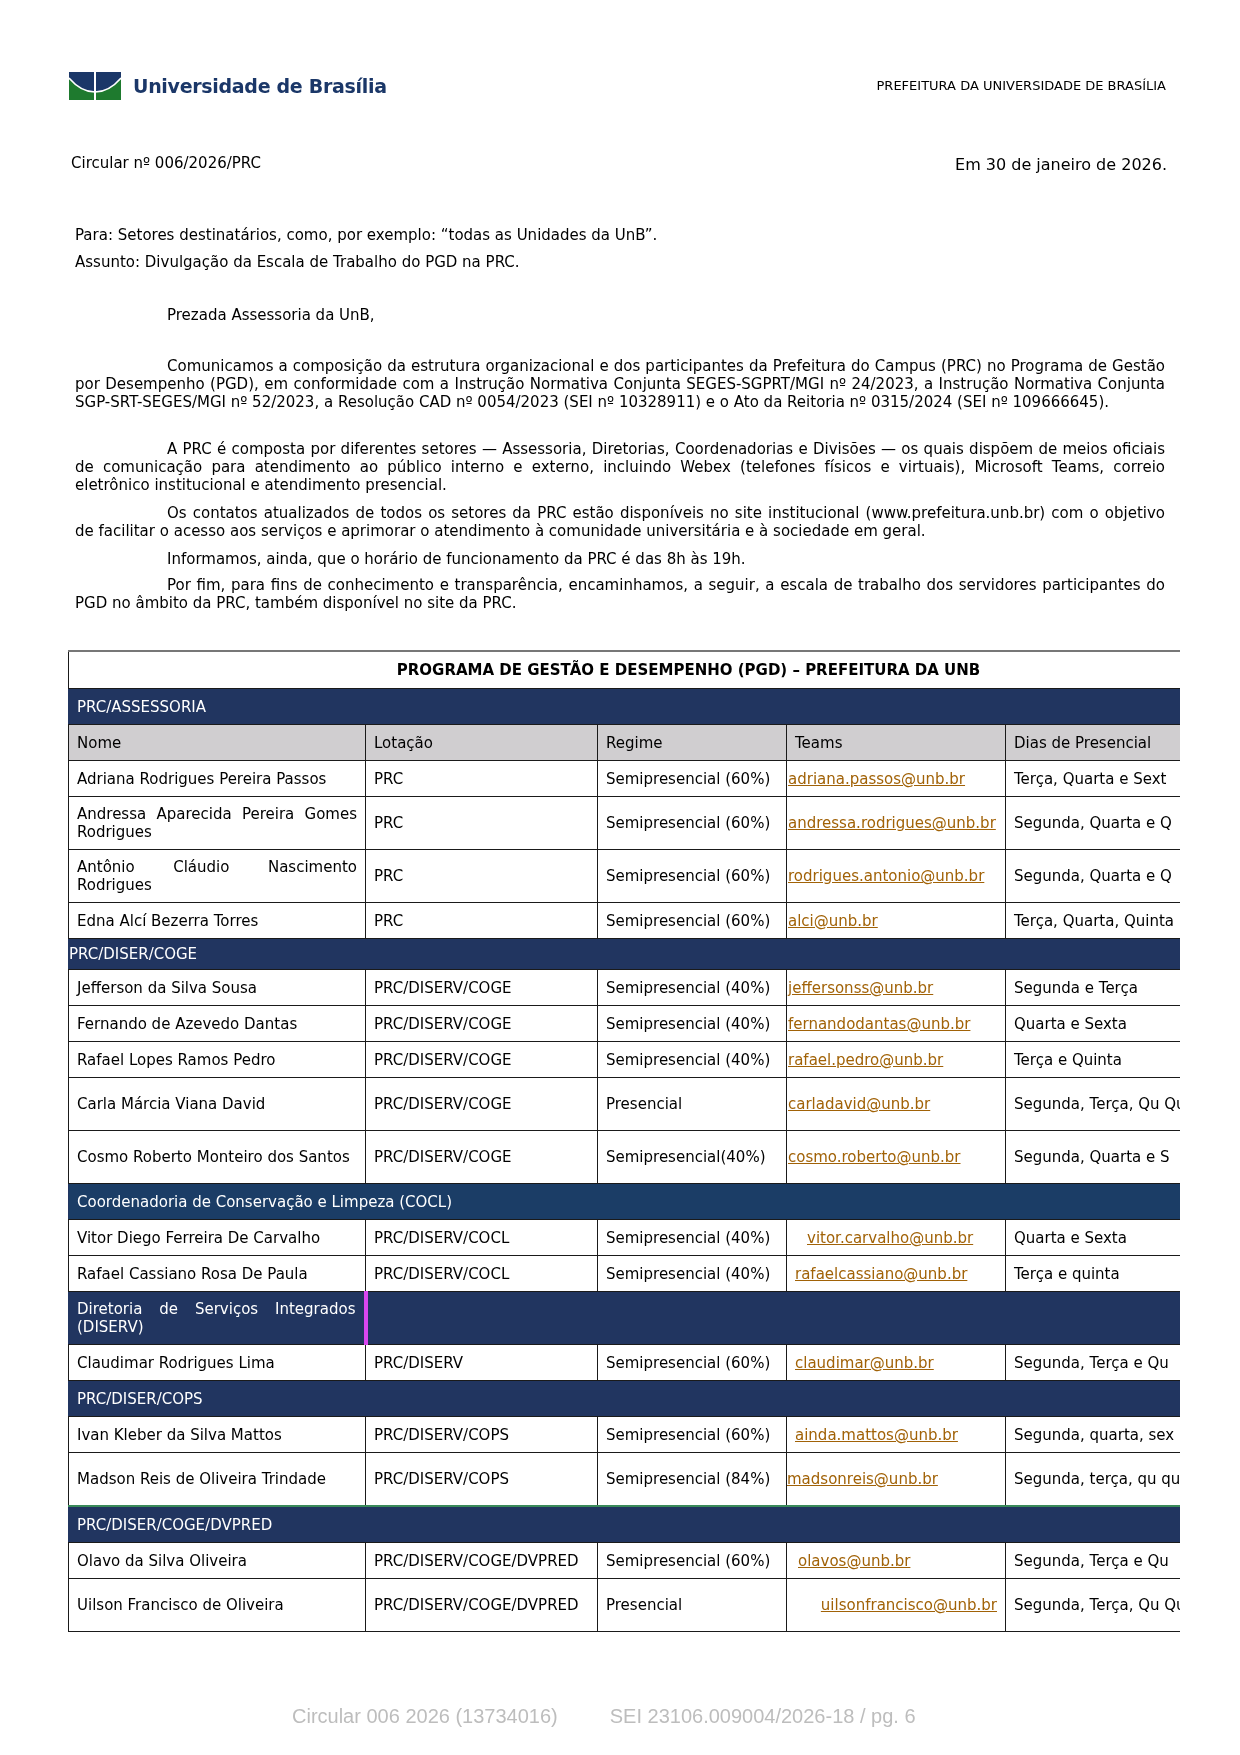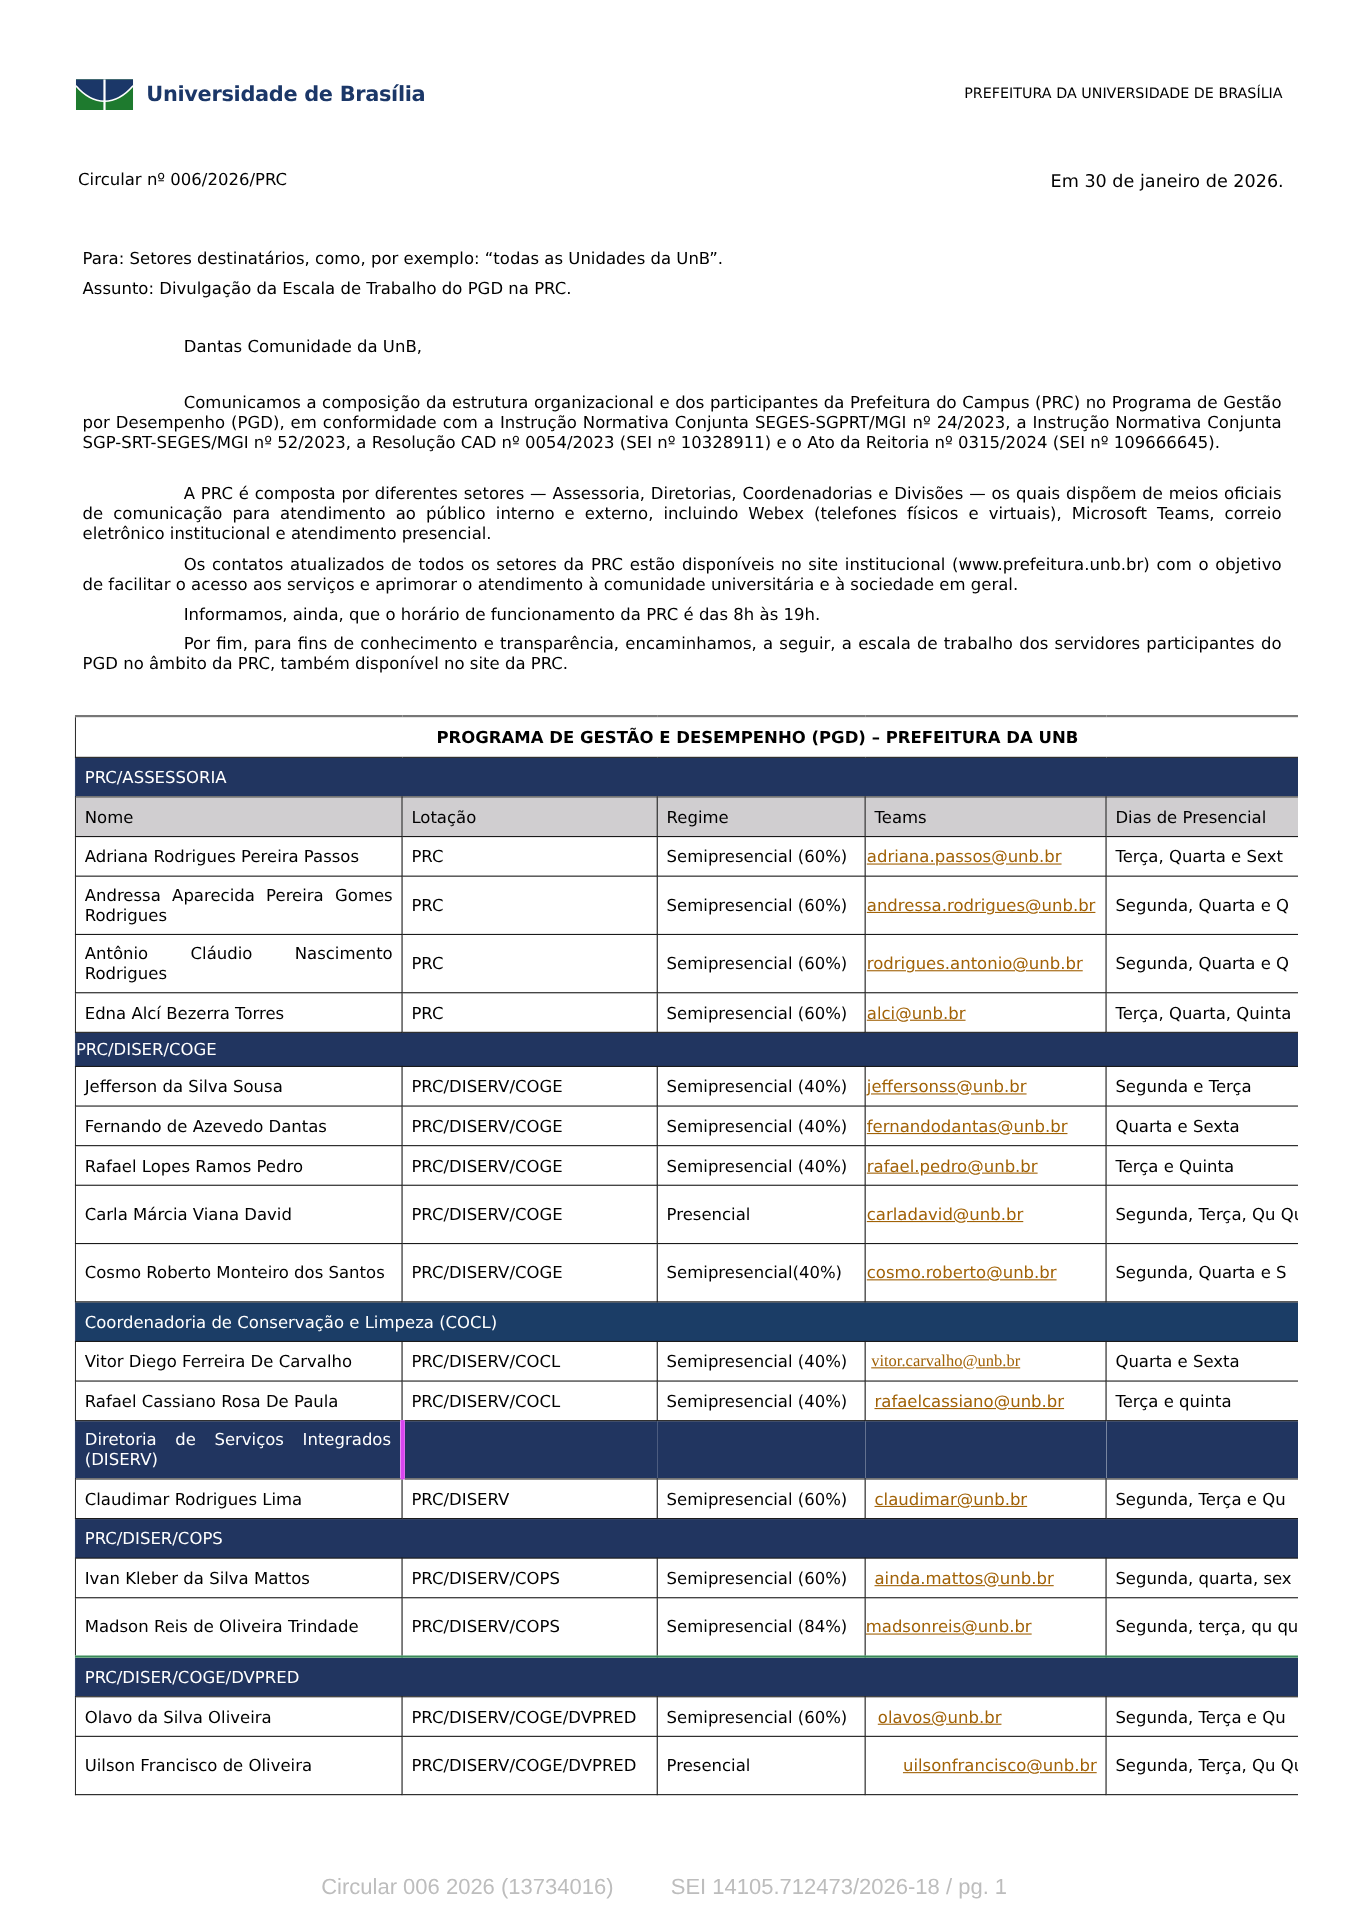--- a/index.html
+++ b/index.html
@@ -50,21 +50,21 @@
     <path d="M0 6 Q12 20 26 20 Q40 20 52 6" stroke="#ffffff" stroke-width="1.5" fill="none"></path>
   </svg>
   <span class="logo-text">Universidade de Brasília</span>
 </div>
 <div class="abs org-name">PREFEITURA DA UNIVERSIDADE DE BRASÍLIA</div>
 <div class="abs circular-no">Circular nº 006/2026/PRC</div>
 <div class="abs date">Em  30 de janeiro de 2026.</div>
 
 <div class="abs para" style="top:226px;">Para: Setores destinatários, como, por exemplo: “todas as Unidades da UnB”.</div>
 <div class="abs para" style="top:253px;">Assunto: Divulgação da Escala de Trabalho do PGD na PRC.</div>
-<div class="abs para" style="top:306px; left:167px;">Dantas Comunidade da UnB,</div>
+<div class="abs para" style="top:306px; left:167px;">Prezada Assessoria da UnB,</div>
 
 <div class="abs para justify indent" style="top:357px;">Comunicamos a composição da estrutura organizacional e dos participantes da Prefeitura do Campus (PRC) no Programa de Gestão por Desempenho (PGD), em conformidade com a Instrução Normativa Conjunta SEGES-SGPRT/MGI nº 24/2023, a Instrução Normativa Conjunta SGP-SRT-SEGES/MGI nº 52/2023, a Resolução CAD nº 0054/2023 (SEI nº 10328911) e o Ato da Reitoria nº 0315/2024 (SEI nº 109666645).</div>
 <div class="abs para justify indent" style="top:440px;">A PRC é composta por diferentes setores — Assessoria, Diretorias, Coordenadorias e Divisões — os quais dispõem de meios oficiais de comunicação para atendimento ao público interno e externo, incluindo Webex (telefones físicos e virtuais), Microsoft Teams, correio eletrônico institucional e atendimento presencial.</div>
 <div class="abs para justify indent" style="top:504px;">Os contatos atualizados de todos os setores da PRC estão disponíveis no site institucional (www.prefeitura.unb.br) com o objetivo de facilitar o acesso aos serviços e aprimorar o atendimento à comunidade universitária e à sociedade em geral.</div>
 <div class="abs para justify indent" style="top:550px;">Informamos, ainda, que o horário de funcionamento da PRC é das 8h às 19h.</div>
 <div class="abs para justify indent" style="top:576px;">Por fim, para fins de conhecimento e transparência, encaminhamos, a seguir, a escala de trabalho dos servidores participantes do PGD no âmbito da PRC, também disponível no site da PRC.</div>
 
 <div class="abs tbl-wrap">
 <table class="pgd">
   <colgroup>
@@ -157,21 +157,21 @@
     <td>Segunda, Quarta e S</td>
   </tr>
 
   <tr class="section cocl">
     <td colspan="5">Coordenadoria de Conservação e Limpeza (COCL)</td>
   </tr>
   <tr class="row">
     <td>Vitor Diego Ferreira De Carvalho</td>
     <td>PRC/DISERV/COCL</td>
     <td>Semipresencial (40%)</td>
-    <td style="padding-left:5px;font-family:Liberation Serif, serif;"><a class="mail">vitor.carvalho@unb.br</a></td>
+    <td style="padding-left:20px;"><a class="mail">vitor.carvalho@unb.br</a></td>
     <td>Quarta e Sexta</td>
   </tr>
   <tr class="row">
     <td>Rafael Cassiano Rosa De Paula</td>
     <td>PRC/DISERV/COCL</td>
     <td>Semipresencial (40%)</td>
     <td style="padding-left:8px;"><a class="mail">rafaelcassiano@unb.br</a></td>
     <td>Terça e quinta</td>
   </tr>
 
@@ -223,14 +223,14 @@
     <td>PRC/DISERV/COGE/DVPRED</td>
     <td>Presencial</td>
     <td style="padding-left:8px;text-align:right;"><a class="mail">uilsonfrancisco@unb.br</a></td>
     <td class="wrap">Segunda, Terça, Qu Quinta e Sexta</td>
   </tr>
 </tbody>
     </table>
 </div>
 
 <div class="abs footer">
-  <span>Circular 006 2026 (13734016)</span><span>SEI 14105.712473/2026-18 / pg. 1</span>
+  <span>Circular 006 2026 (13734016)</span><span>SEI 23106.009004/2026-18 / pg. 6</span>
 </div>
 
 </body></html>

